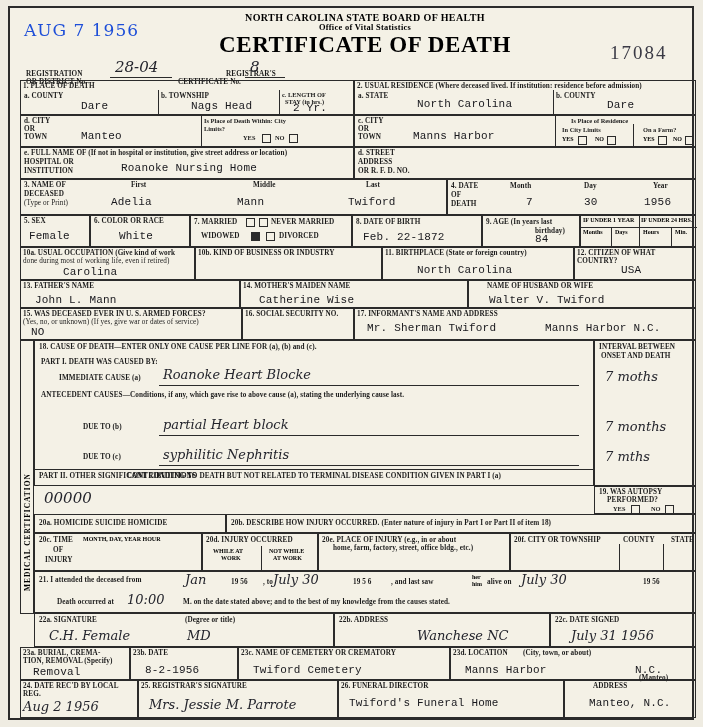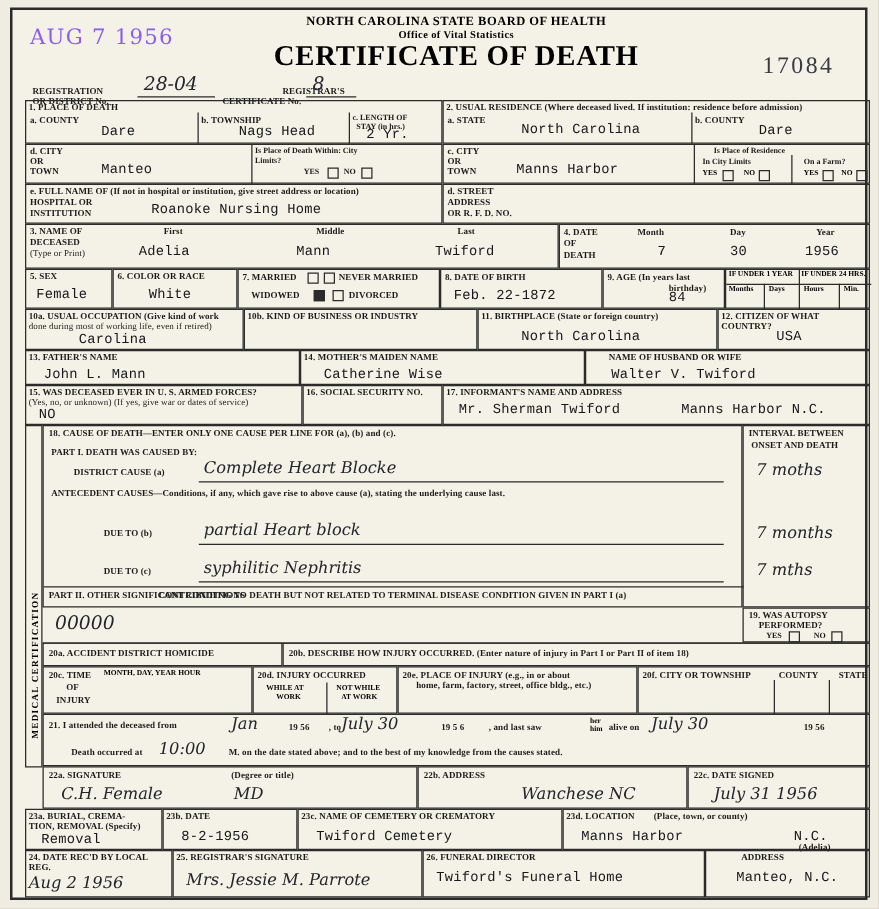--- a/index.html
+++ b/index.html
@@ -15,21 +15,21 @@
   .hand-b{font-family:"DejaVu Serif", serif;font-style:italic;font-size:15px;color:#23242c;}
   .ctr{text-align:center;}
   .hdr1{font-size:10px;font-weight:bold;letter-spacing:.4px;}
   .hdr2{font-size:8.4px;font-weight:bold;letter-spacing:.3px;}
   .hdr3{font-size:23px;font-weight:bold;letter-spacing:.6px;}
   .vline{position:absolute;background:#2b2b2b;width:1px;}
   .hline{position:absolute;background:#2b2b2b;height:1px;}
   .sq{display:inline-block;width:7px;height:7px;border:1px solid #2b2b2b;vertical-align:-1px;}
   .vert{position:absolute;writing-mode:vertical-rl;transform:rotate(180deg);font-size:7.4px;font-weight:bold;letter-spacing:1px;}
   .stampno{font-family:"Liberation Serif",serif;font-size:19px;color:#3a3a45;letter-spacing:2px;}
-  .datestamp{font-family:"DejaVu Serif",serif;font-size:17px;color:#8b5cf6;letter-spacing:1px;}
+  .datestamp{font-family:"DejaVu Serif",serif;font-size:17px;color:#1d4ed8;letter-spacing:1px;}
   .tiny{font-size:6px;font-weight:bold;}
 </style>
 </head>
 <body>
 
 <div id="page">
   <div class="cert">
 
     <div style="position:absolute;left:160px;top:4px;width:390px;" class="ctr">
       <div class="hdr1">NORTH CAROLINA STATE BOARD OF HEALTH</div>
@@ -231,22 +231,22 @@
       <div class="val" style="position:absolute;left:190px;top:13px;">Manns Harbor N.C.</div>
     </div>
 
     <div class="box" style="left:10px;top:332px;width:14px;height:274px;">
       <div class="vert" style="left:2px;top:40px;height:210px;">MEDICAL  CERTIFICATION</div>
     </div>
 
     <div class="box" style="left:24px;top:332px;width:560px;height:146px;">
       <div class="lbl" style="position:absolute;left:4px;top:2px;">18. CAUSE OF DEATH—ENTER ONLY ONE CAUSE PER LINE FOR (a), (b) and (c).</div>
       <div class="lbl" style="position:absolute;left:6px;top:17px;">PART I.   DEATH WAS CAUSED BY:</div>
-      <div class="lbl" style="position:absolute;left:24px;top:33px;">DISTRICT CAUSE (a)</div>
-      <div class="hand" style="position:absolute;left:128px;top:26px;">Complete Heart Blocke</div>
+      <div class="lbl" style="position:absolute;left:24px;top:33px;">IMMEDIATE CAUSE (a)</div>
+      <div class="hand" style="position:absolute;left:128px;top:26px;">Roanoke Heart Blocke</div>
       <div class="hline" style="left:124px;top:44px;width:420px;"></div>
       <div class="lbl" style="position:absolute;left:6px;top:50px;">ANTECEDENT CAUSES—Conditions, if any, which gave rise to above cause (a), stating the underlying cause last.</div>
       <div class="lbl" style="position:absolute;left:48px;top:82px;">DUE TO (b)</div>
       <div class="hand" style="position:absolute;left:128px;top:76px;">partial Heart block</div>
       <div class="hline" style="left:124px;top:94px;width:420px;"></div>
       <div class="lbl" style="position:absolute;left:48px;top:112px;">DUE TO (c)</div>
       <div class="hand" style="position:absolute;left:128px;top:106px;">syphilitic Nephritis</div>
       <div class="hline" style="left:124px;top:124px;width:420px;"></div>
       <div class="hline" style="left:0;top:128px;width:560px;"></div>
       <div class="lbl" style="position:absolute;left:4px;top:131px;">PART II.   OTHER SIGNIFICANT CONDITIONS</div>
@@ -266,21 +266,21 @@
       <div class="lbl" style="position:absolute;left:4px;top:1px;">19. WAS AUTOPSY</div>
       <div class="lbl" style="position:absolute;left:12px;top:9px;">PERFORMED?</div>
       <div class="lbl-s" style="position:absolute;left:18px;top:18px;">YES</div>
       <span class="sq" style="position:absolute;left:36px;top:18px;"></span>
       <div class="lbl-s" style="position:absolute;left:56px;top:18px;">NO</div>
       <span class="sq" style="position:absolute;left:70px;top:18px;"></span>
     </div>
     <div class="hline" style="left:24px;top:506px;width:662px;"></div>
 
     <div class="box" style="left:24px;top:506px;width:192px;height:19px;">
-      <div class="lbl" style="position:absolute;left:4px;top:4px;">20a. ACCIDENT  DISTRICT  HOMICIDE</div>
+      <div class="lbl" style="position:absolute;left:4px;top:4px;">20a. HOMICIDE  SUICIDE  HOMICIDE</div>
     </div>
     <div class="box" style="left:216px;top:506px;width:470px;height:19px;">
       <div class="lbl" style="position:absolute;left:4px;top:4px;">20b. DESCRIBE HOW INJURY OCCURRED. (Enter nature of injury in Part I or Part II of item 18)</div>
     </div>
 
     <div class="box" style="left:24px;top:525px;width:168px;height:38px;">
       <div class="lbl" style="position:absolute;left:4px;top:2px;">20c. TIME</div>
       <div class="tiny" style="position:absolute;left:48px;top:2px;">MONTH, DAY, YEAR  HOUR</div>
       <div class="lbl" style="position:absolute;left:18px;top:12px;">OF</div>
       <div class="lbl" style="position:absolute;left:10px;top:22px;">INJURY</div>
@@ -346,24 +346,24 @@
     <div class="box" style="left:120px;top:639px;width:108px;height:33px;">
       <div class="lbl" style="position:absolute;left:2px;top:1px;">23b. DATE</div>
       <div class="val" style="position:absolute;left:14px;top:16px;">8-2-1956</div>
     </div>
     <div class="box" style="left:228px;top:639px;width:212px;height:33px;">
       <div class="lbl" style="position:absolute;left:2px;top:1px;">23c. NAME OF CEMETERY OR CREMATORY</div>
       <div class="val" style="position:absolute;left:14px;top:16px;">Twiford Cemetery</div>
     </div>
     <div class="box" style="left:440px;top:639px;width:246px;height:33px;">
       <div class="lbl" style="position:absolute;left:2px;top:1px;">23d. LOCATION</div>
-      <div class="lbl plain" style="position:absolute;left:72px;top:1px;font-weight:bold;">(Place, town, or county)</div>
+      <div class="lbl plain" style="position:absolute;left:72px;top:1px;font-weight:bold;">(City, town, or about)</div>
       <div class="val" style="position:absolute;left:14px;top:16px;">Manns Harbor</div>
       <div class="val" style="position:absolute;left:184px;top:16px;">N.C.</div>
-      <div class="lbl plain" style="position:absolute;left:188px;top:26px;font-weight:bold;">(Adelia)</div>
+      <div class="lbl plain" style="position:absolute;left:188px;top:26px;font-weight:bold;">(Manteo)</div>
     </div>
 
     <div class="box" style="left:10px;top:672px;width:118px;height:38px;">
       <div class="lbl" style="position:absolute;left:2px;top:1px;">24. DATE REC'D BY LOCAL</div>
       <div class="lbl" style="position:absolute;left:2px;top:9px;">REG.</div>
       <div class="hand" style="position:absolute;left:2px;top:18px;">Aug 2 1956</div>
     </div>
     <div class="box" style="left:128px;top:672px;width:200px;height:38px;">
       <div class="lbl" style="position:absolute;left:2px;top:1px;">25. REGISTRAR'S SIGNATURE</div>
       <div class="hand" style="position:absolute;left:10px;top:16px;">Mrs. Jessie M. Parrote</div>

